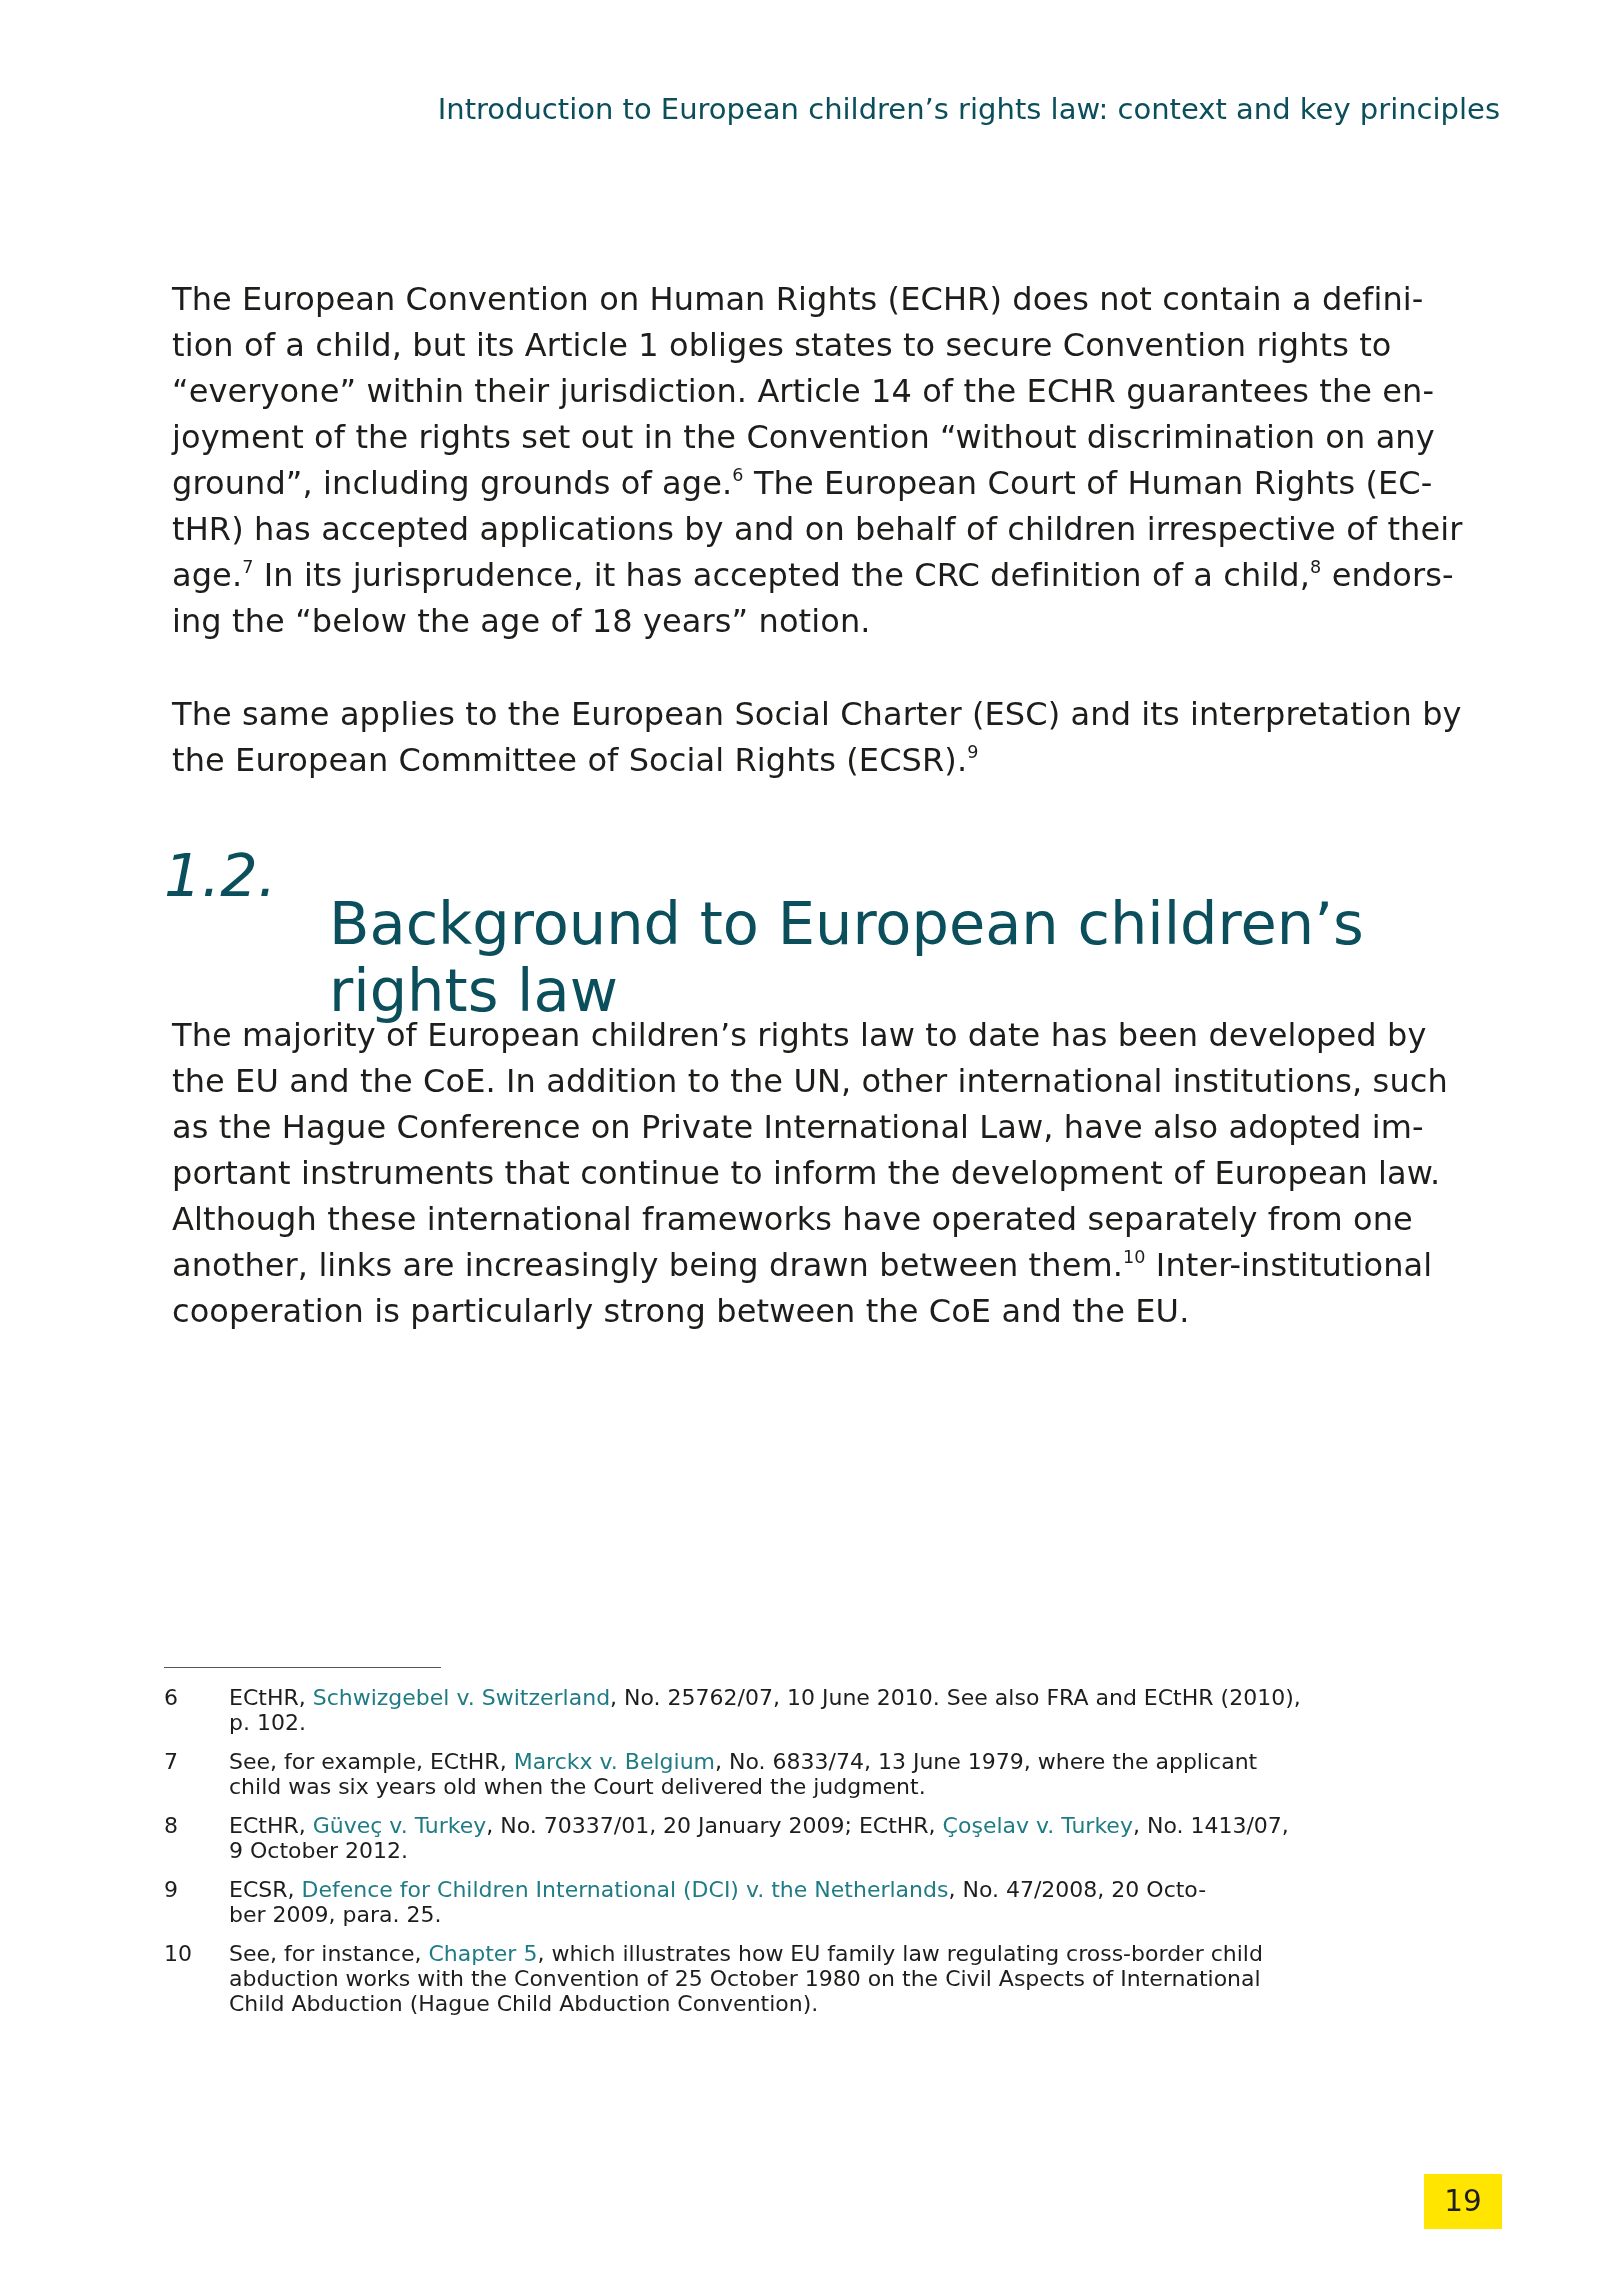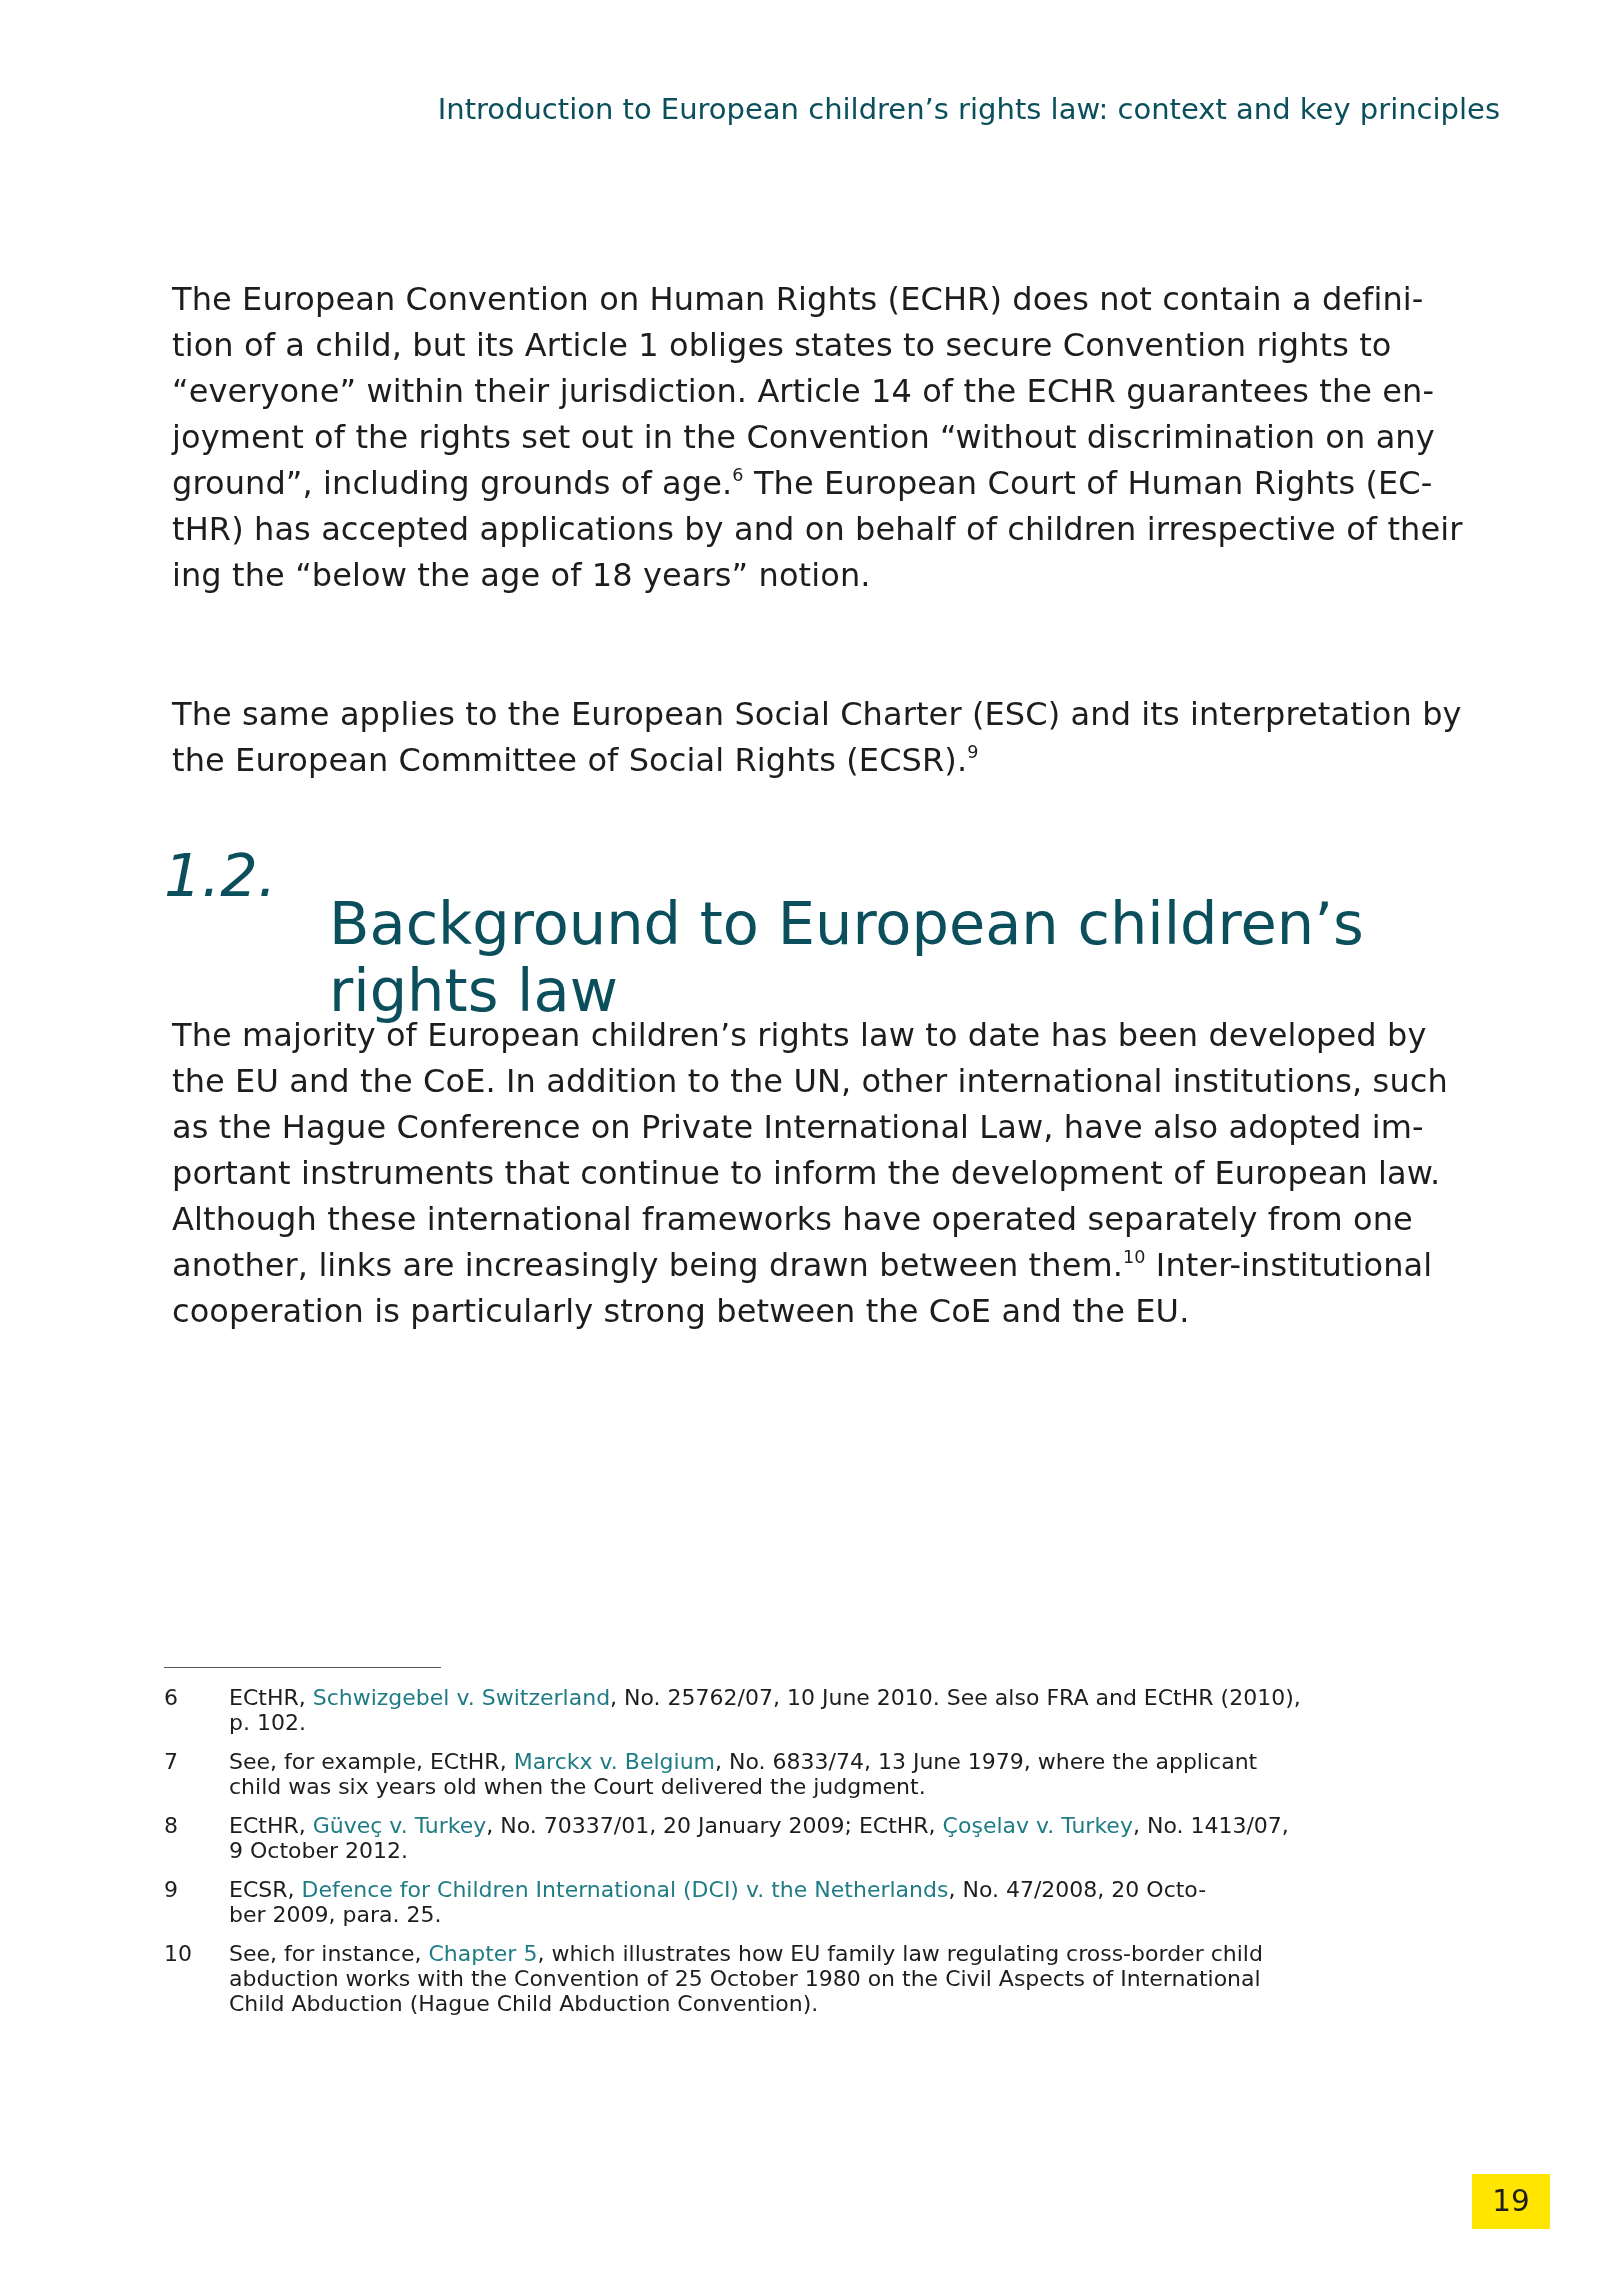--- a/index.html
+++ b/index.html
@@ -21,36 +21,37 @@
   #p3 { top: 1004px; }
   .fn-rule { position: absolute; left: 164px; top: 1667px; width: 277px; height: 0;
              border-top: 1.4px solid #555; }
   .footnotes { position: absolute; left: 164px; top: 1685px; width: 1237px; }
   .fn { position: relative; font-size: 22px; line-height: 25px; margin-bottom: 14px; }
   .fn .fn-num { position: absolute; left: 0; top: 0; }
   .fn .fn-text { display: block; margin-left: 65px; }
   .fn .fn-text .line { display: block; white-space: nowrap; }
   .case { color: #1f7c85; }
   .link { color: #1f7c85; }
-  .page-num { position: absolute; left: 1472px; top: 2174px; width: 78px; height: 55px;
+  .page-num { position: absolute; left: 1424px; top: 2174px; width: 78px; height: 55px;
               background: #ffe500; color: #1d1d1b; font-size: 29.5px; line-height: 55px;
               text-align: center; }
 </style>
 </head>
 <body>
 
 <div class="running-header">Introduction to European children’s rights law: context and key principles</div>
 
 <div class="body-block para" id="p1">
   <span class="line">The European Convention on Human Rights (ECHR) does not contain a defini-</span>
   <span class="line">tion of a child, but its Article 1 obliges states to secure Convention rights to</span>
   <span class="line">“everyone” within their jurisdiction. Article 14 of the ECHR guarantees the en-</span>
   <span class="line">joyment of the rights set out in the Convention “without discrimination on any</span>
   <span class="line"><span>ground”, including grounds of age.</span><sup>6</sup><span> The European Court of Human Rights (EC-</span></span>
   <span class="line">tHR) has accepted applications by and on behalf of children irrespective of their</span>
+  <span class="line"><span>age.</span><sup>7</sup><span> In its jurisprudence, it has accepted the CRC definition of a child,</span><sup>8</sup><span> endors-</span></span>
   <span class="line">ing the “below the age of 18 years” notion.</span>
 </div>
 
 <div class="body-block para" id="p2">
   <span class="line">The same applies to the European Social Charter (ESC) and its interpretation by</span>
   <span class="line"><span>the European Committee of Social Rights (ECSR).</span><sup>9</sup></span>
 </div>
 
 <h2 class="heading">
   <span class="num">1.2.</span>

